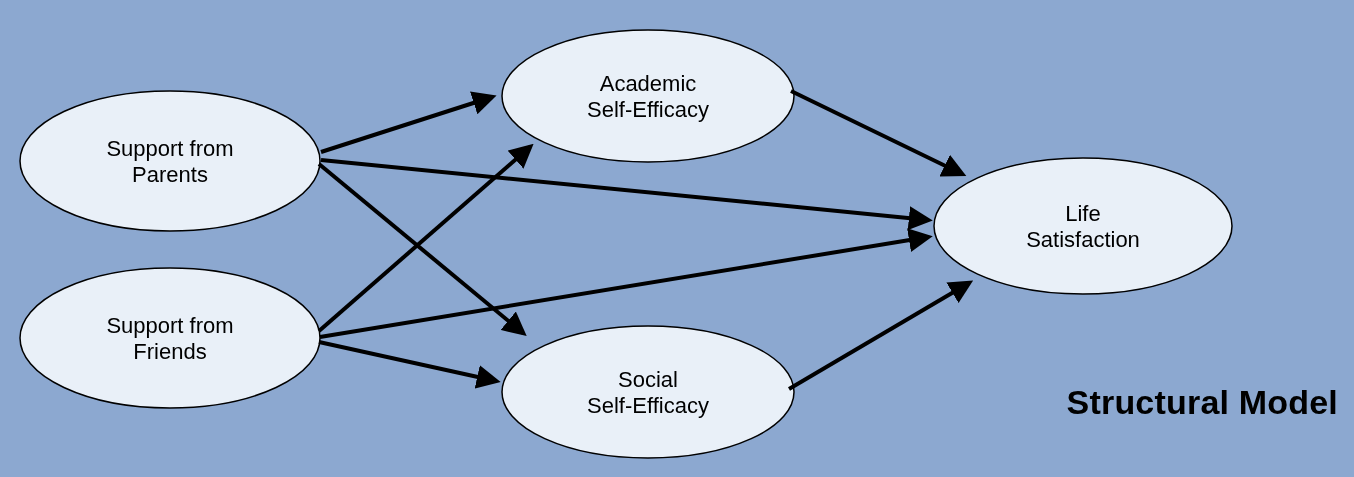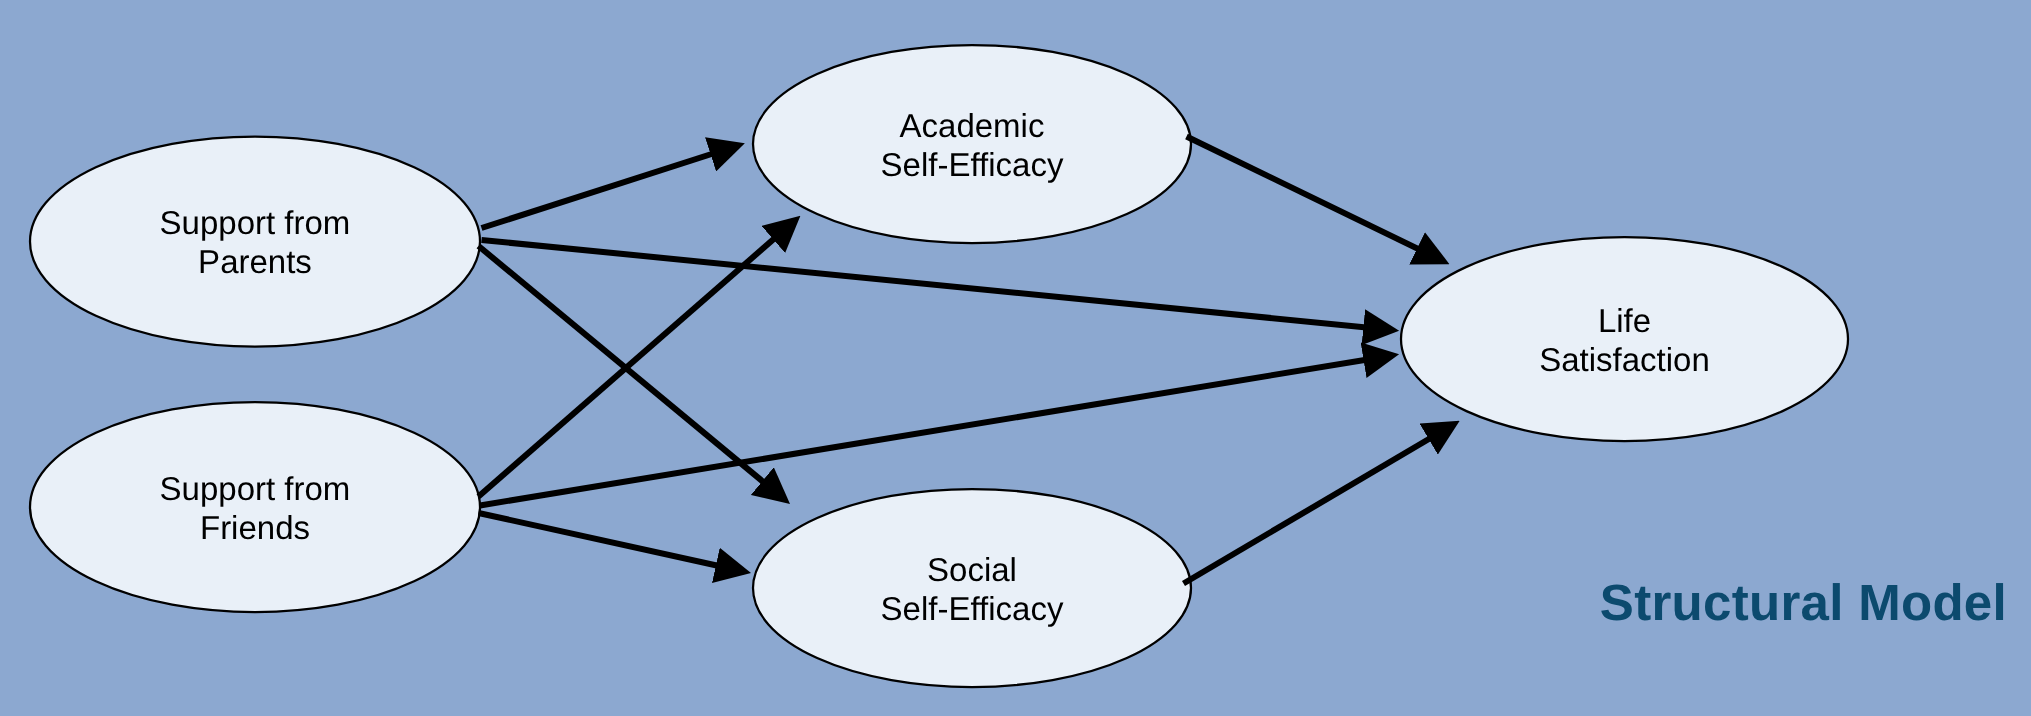--- a/index.html
+++ b/index.html
@@ -74,14 +74,14 @@
         <line x1="321" y1="152" x2="492" y2="97" stroke="#000000" stroke-width="4" marker-end="url(#arrowhead)"></line>
         <line x1="319" y1="164" x2="523" y2="333" stroke="#000000" stroke-width="4" marker-end="url(#arrowhead)"></line>
         <line x1="321" y1="160" x2="928" y2="220" stroke="#000000" stroke-width="4" marker-end="url(#arrowhead)"></line>
         <line x1="319" y1="331" x2="530" y2="147" stroke="#000000" stroke-width="4" marker-end="url(#arrowhead)"></line>
         <line x1="319" y1="342" x2="496" y2="381" stroke="#000000" stroke-width="4" marker-end="url(#arrowhead)"></line>
         <line x1="320" y1="337" x2="928" y2="237" stroke="#000000" stroke-width="4" marker-end="url(#arrowhead)"></line>
         <line x1="791" y1="91" x2="962" y2="174" stroke="#000000" stroke-width="4" marker-end="url(#arrowhead)"></line>
         <line x1="789" y1="389" x2="969" y2="283" stroke="#000000" stroke-width="4" marker-end="url(#arrowhead)"></line>
       </g>
   </svg>
-  <div class="diagram-title" style="color: #0c4a6e;">Structural Model</div>
+  <div class="diagram-title" style="color: #000000;">Structural Model</div>
 </div>
 
 </body></html>

